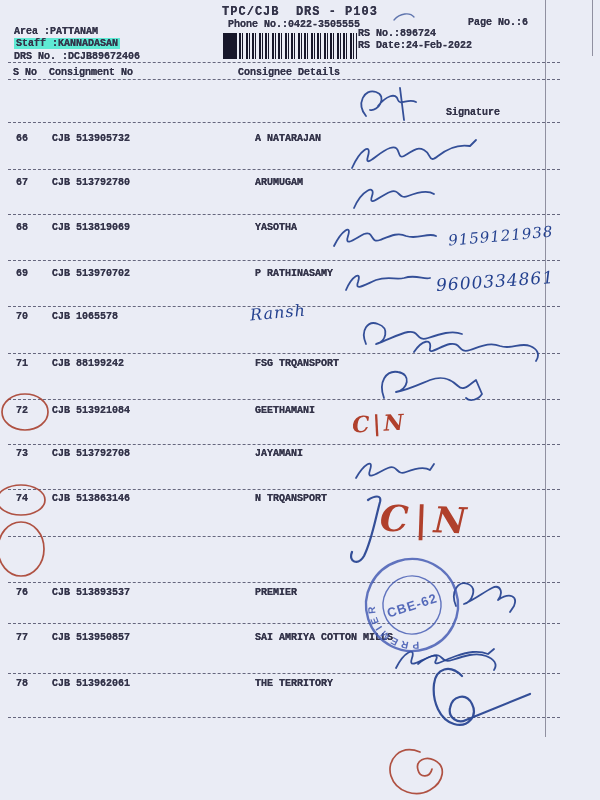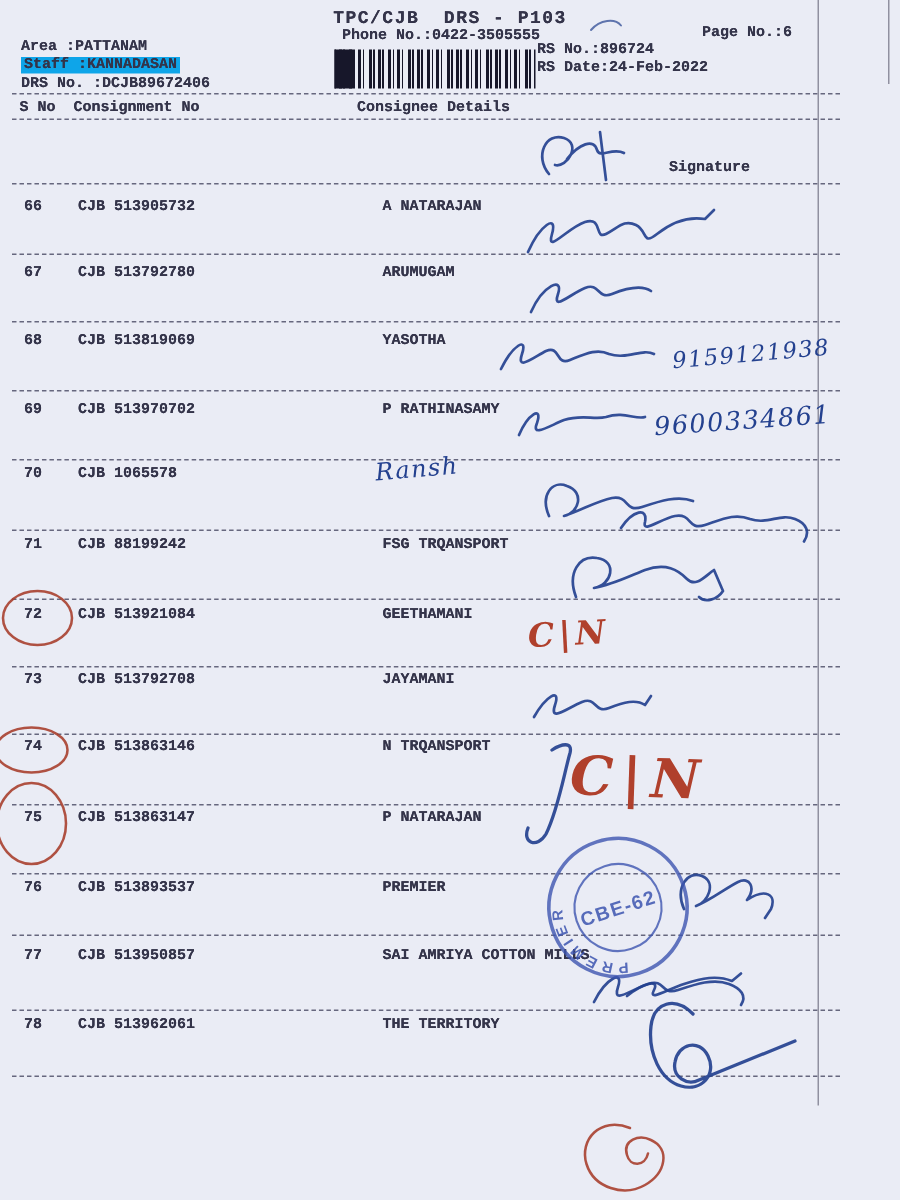--- a/index.html
+++ b/index.html
@@ -10,21 +10,21 @@
     color:#34344a;
   }
   .pt{ 
     position:absolute;white-space:pre;font-weight:bold;font-size:10px;
     color:#34344a;text-shadow:0 0 .4px #34344a;
   }
   .title{font-size:12px;letter-spacing:1px;left:300px;top:5px;transform:translateX(-50%);}
   .phone{left:228px;top:19px;font-size:10px;}
   .pageno{left:468px;top:17px;}
   .area{left:14px;top:26px;}
-  .staff{left:14px;top:38px;background:#0ea5e9;padding:0 2px;}
+  .staff{left:14px;top:38px;background:#5eead4;padding:0 2px;}
   .drs{left:14px;top:51px;}
   .rsno{left:358px;top:28px;}
   .rsdate{left:358px;top:40px;}
   .colhead-sno{left:13px;top:67px;}
   .colhead-consignee{left:238px;top:67px;}
   .colhead-signature{left:446px;top:67px;margin-top:40px;}
   .sep{
     position:absolute;left:8px;width:552px;height:0;
     border-top:1.5px dashed #50506a;opacity:.85;
   }
@@ -137,25 +137,20 @@
   <div class="row" style="top:448px">
       <span class="sno">73</span>
       <span class="cons">CJB 513792708</span>
       <span class="cgne">JAYAMANI</span>
     </div>
   <div class="row" style="top:493px">
       <span class="sno">74</span>
       <span class="cons">CJB 513863146</span>
       <span class="cgne">N TRQANSPORT</span>
     </div>
-  <div class="row" style="top:540px">
-      <span class="sno">75</span>
-      <span class="cons">CJB 513863147</span>
-      <span class="cgne">P NATARAJAN</span>
-    </div>
   <div class="row" style="top:587px">
       <span class="sno">76</span>
       <span class="cons">CJB 513893537</span>
       <span class="cgne">PREMIER</span>
     </div>
   <div class="row" style="top:632px">
       <span class="sno">77</span>
       <span class="cons">CJB 513950857</span>
       <span class="cgne">SAI AMRIYA COTTON MILLS</span>
     </div>

